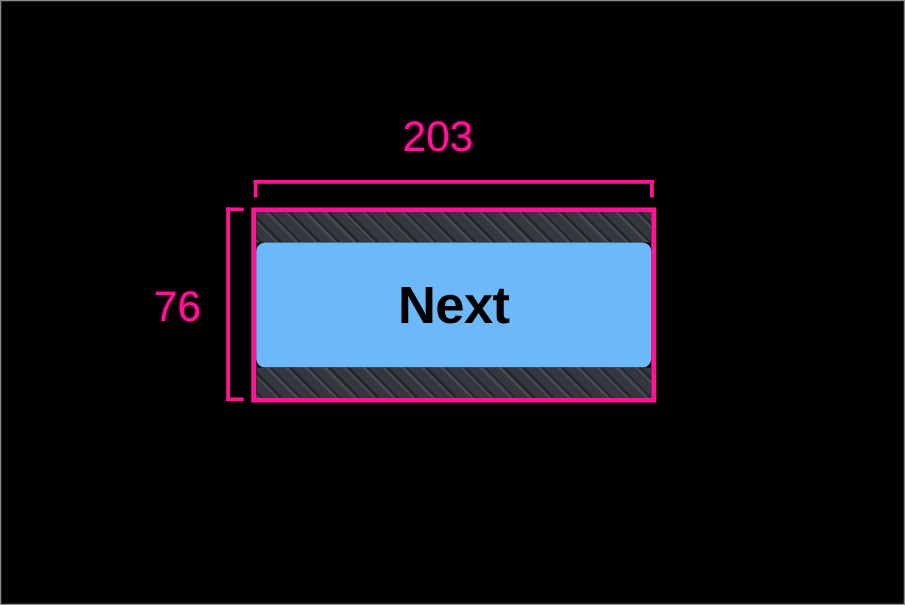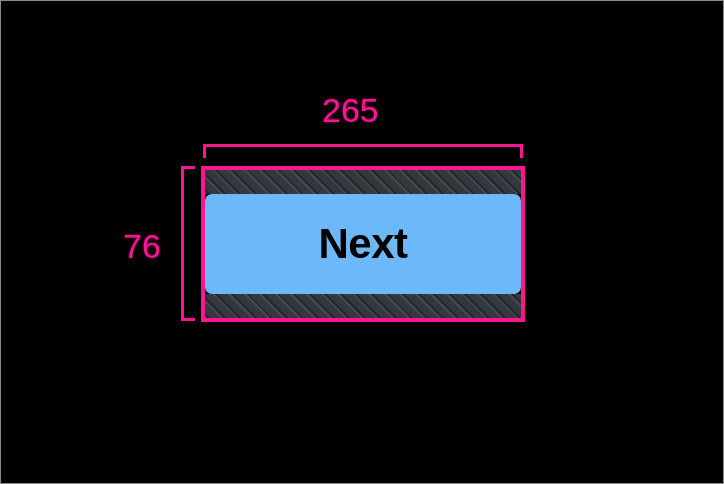--- a/index.html
+++ b/index.html
@@ -120,21 +120,21 @@
     letter-spacing: -0.5px;
     line-height: 1;
     user-select: none;
   }
 </style>
 </head>
 <body>
 
 <div id="screen">
 
-  <div class="dim-label" id="label-width">265</div>
+  <div class="dim-label" id="label-width">203</div>
 
   <div class="dim-label" id="label-height">76</div>
 
   <div id="bracket-width"></div>
 
   <div id="bracket-height"></div>
 
   <div id="measured-frame">
 
     <div class="hatch-band" id="hatch-top"></div>

